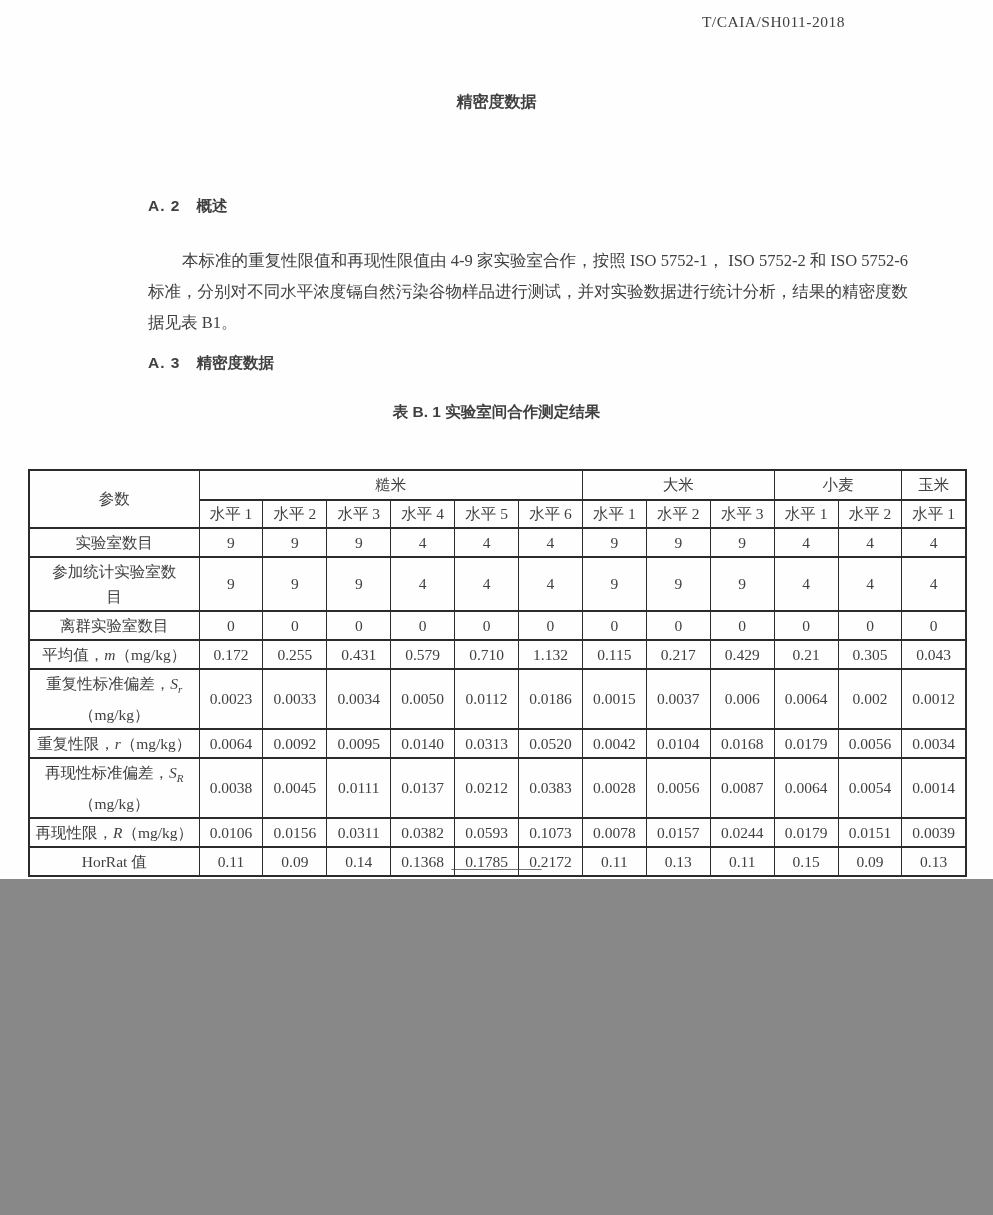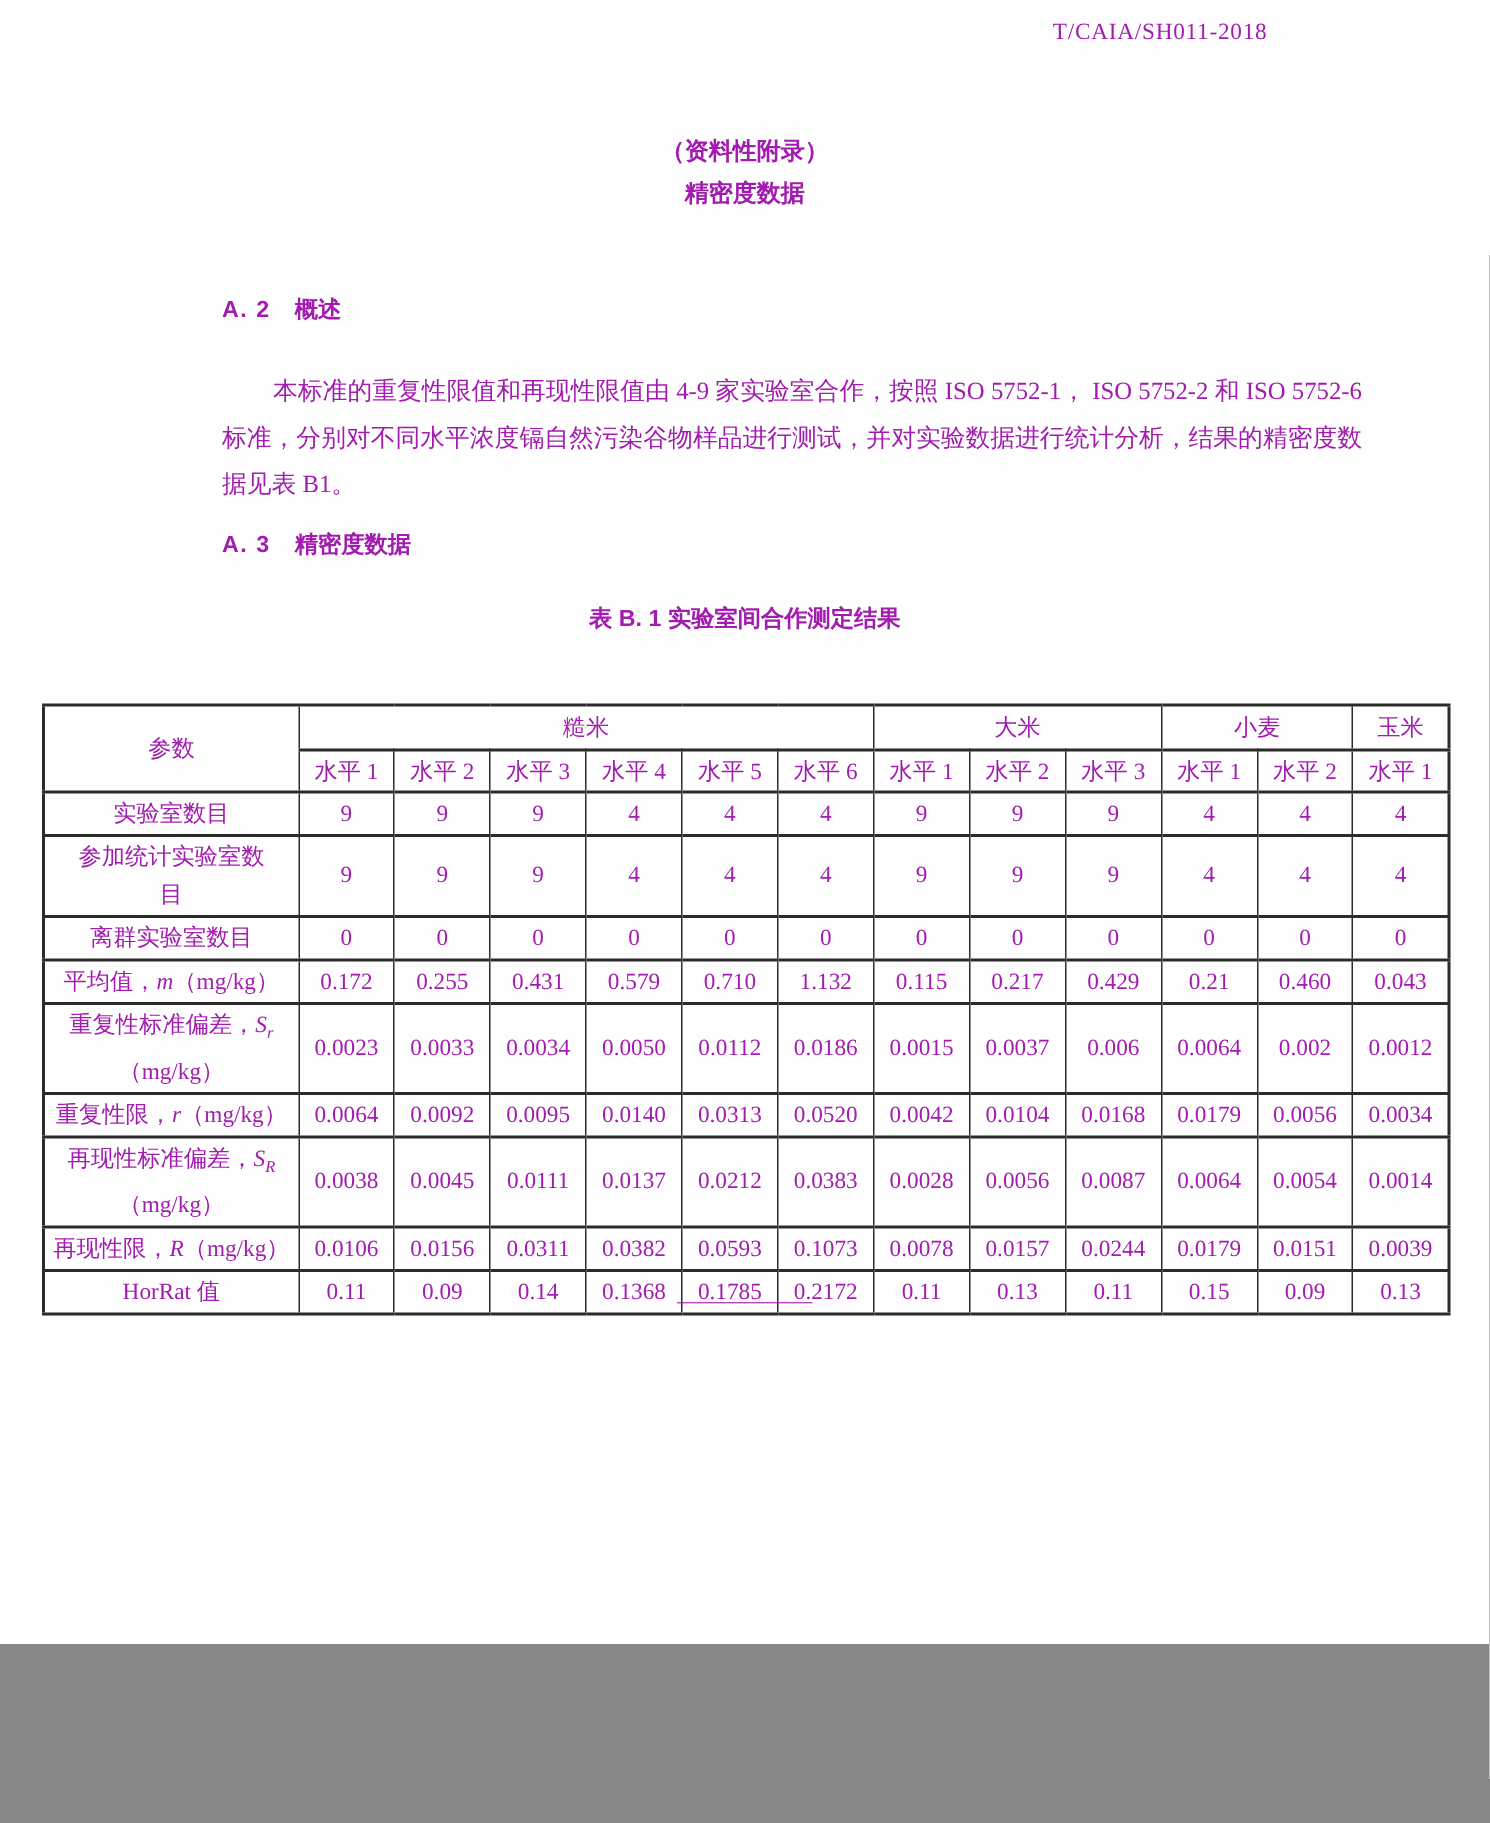--- a/index.html
+++ b/index.html
@@ -1,22 +1,22 @@
 <!DOCTYPE html>
 <html><head>
 <meta charset="utf-8">
 <style>
   * { margin:0; padding:0; box-sizing:border-box; }
   html,body { background:#888; }
   .sheet {
     position:relative;
-    width:993px; height:1096px;
+    width:993px; height:879px;
     margin:0 auto;
     background:#fefefe;
-    color:#a21caf;
+    color:#404040;
     font-family:"Liberation Serif","DejaVu Serif",serif;
     overflow:hidden;
   }
   .doc-code {
     position:absolute; top:13px; right:148px;
     font-size:15.5px; letter-spacing:.5px;
     font-family:"Liberation Serif","DejaVu Serif",serif;
   }
   .title-block {
     position:absolute; top:88px; left:0; width:100%;
@@ -89,21 +89,20 @@
   }
 </style>
 </head>
 <body>
 
 <div class="sheet">
 
   <div class="doc-code">T/CAIA/SH011-2018</div>
 
   <div class="title-block">
-    <div class="t2">（资料性附录）</div>
     <div class="t3">精密度数据</div>
   </div>
 
   <div class="sec-heading" id="heading-a2">
     <span class="sec-no">A. 2</span><span>概述</span>
   </div>
 
   <p class="body-para">本标准的重复性限值和再现性限值由 4-9 家实验室合作，按照 ISO 5752-1， ISO 5752-2 和 ISO 5752-6 标准，分别对不同水平浓度镉自然污染谷物样品进行测试，并对实验数据进行统计分析，结果的精密度数据见表 B1。</p>
 
   <div class="sec-heading" id="heading-a3">
@@ -203,21 +202,21 @@
           <td>0.172</td>
           <td>0.255</td>
           <td>0.431</td>
           <td>0.579</td>
           <td>0.710</td>
           <td>1.132</td>
           <td>0.115</td>
           <td>0.217</td>
           <td>0.429</td>
           <td>0.21</td>
-          <td>0.460</td>
+          <td>0.305</td>
           <td>0.043</td>
         </tr>
         <tr class="h2">
           <td class="param-cell">重复性标准偏差，<i>S</i><sub><i>r</i></sub>
 （mg/kg）</td>
           <td>0.0023</td>
           <td>0.0033</td>
           <td>0.0034</td>
           <td>0.0050</td>
           <td>0.0112</td>

